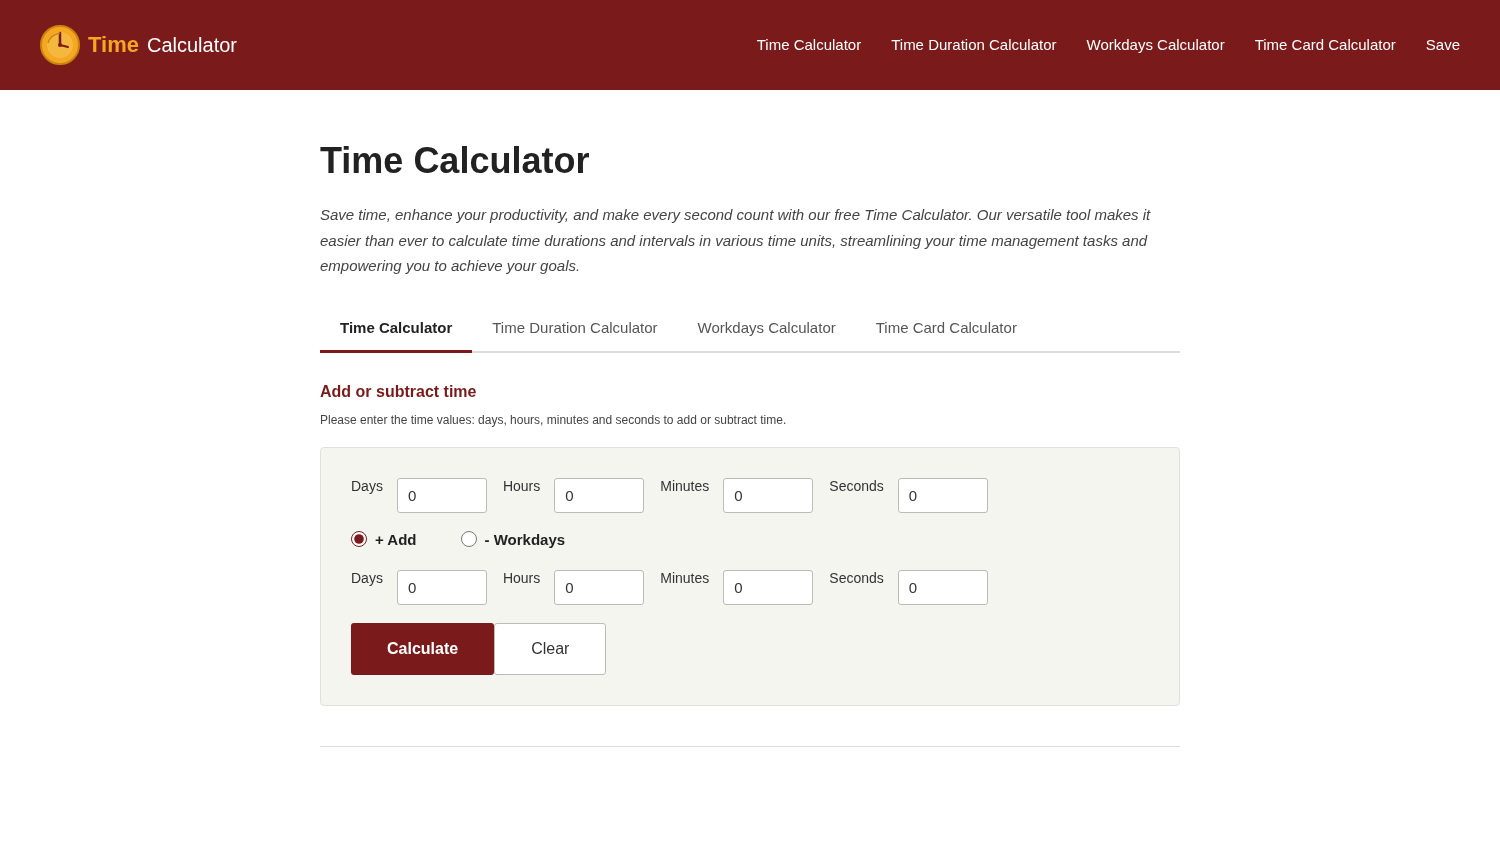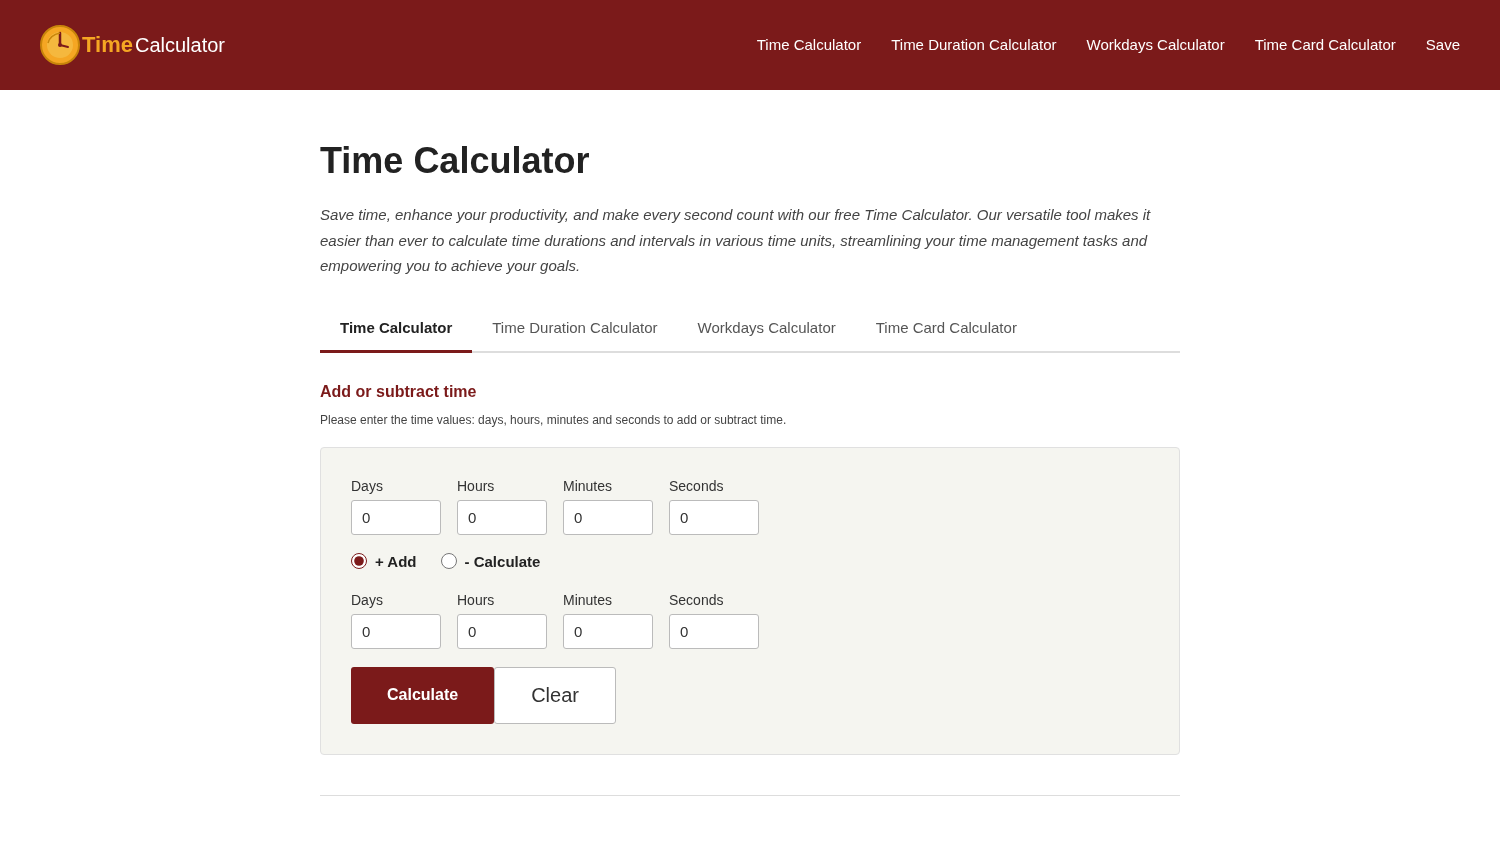--- a/index.html
+++ b/index.html
@@ -9,21 +9,21 @@
     nav {
       background: #7b1a1a;
       padding: 0 40px;
       display: flex;
       align-items: center;
       height: 90px;
     }
     .nav-logo {
       display: flex;
       align-items: center;
-      gap: 2px;
+      gap: 8px;
       margin-right: auto;
     }
     .nav-logo-icon {
       width: 40px;
       height: 40px;
     }
     .nav-logo-text-time {
       color: #f5a623;
       font-size: 22px;
       font-weight: bold;
@@ -108,43 +108,43 @@
     }
 
     
     .fields-row {
       display: flex;
       gap: 16px;
       margin-bottom: 18px;
     }
     .field-group {
       display: flex;
-      flex-direction: column;
-      gap: 6px;
+      flex-direction: row;
+      gap: 14px;
     }
     .field-label {
       font-size: 14px;
       color: #333;
       font-weight: normal;
     }
     .field-input {
       width: 90px;
       padding: 8px 10px;
       border: 1px solid #bbb;
       border-radius: 3px;
       font-size: 15px;
       background: #fff;
       color: #333;
     }
 
     
     .radio-row {
       display: flex;
       align-items: center;
-      gap: 24px;
+      gap: 44px;
       margin-bottom: 22px;
     }
     .radio-option {
       display: flex;
       align-items: center;
       gap: 8px;
       font-size: 15px;
       cursor: pointer;
     }
     .radio-option input[type="radio"] {
@@ -168,21 +168,21 @@
       font-size: 16px;
       font-weight: bold;
       border-radius: 3px;
       cursor: pointer;
     }
     .btn-clear {
       background: #fff;
       color: #333;
       border: 1px solid #bbb;
       padding: 16px 36px;
-      font-size: 20px;
+      font-size: 16px;
       border-radius: 3px;
       cursor: pointer;
     }
 
     
     .bottom-divider {
       border: none;
       border-top: 1px solid #ddd;
       margin-top: 40px;
     }
@@ -247,21 +247,21 @@
       </div>
     </div>
 
     <div class="radio-row">
       <label class="radio-option">
         <input type="radio" name="operation" value="add" checked="" style="">
         <span class="radio-label-add">+ Add</span>
       </label>
       <label class="radio-option">
         <input type="radio" name="operation" value="subtract" style="">
-        <span class="radio-label-sub">- Calculate</span>
+        <span class="radio-label-sub">- Workdays</span>
       </label>
     </div>
 
     <div class="fields-row">
       <div class="field-group">
         <label class="field-label">Days</label>
         <input class="field-input" type="number" value="0" style="">
       </div>
       <div class="field-group">
         <label class="field-label">Hours</label>

